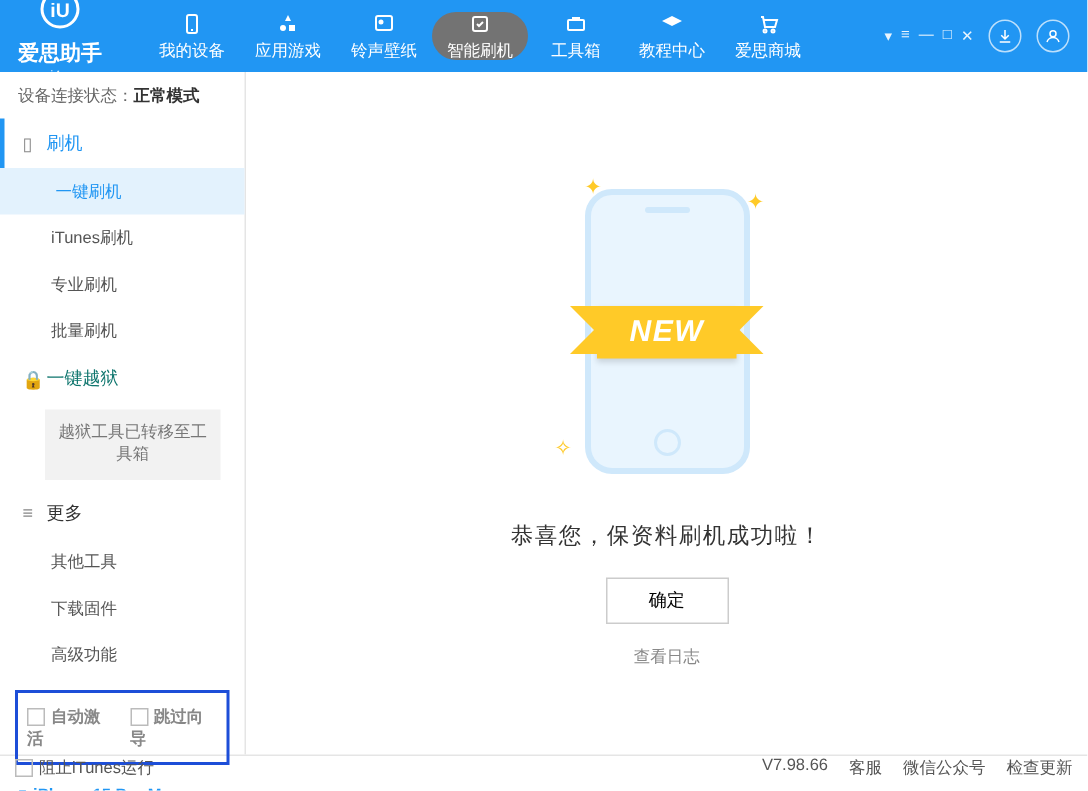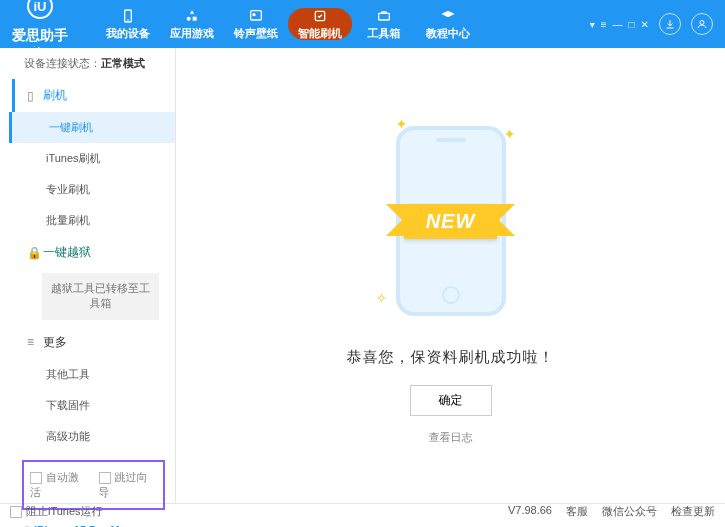--- a/index.html
+++ b/index.html
@@ -3,37 +3,37 @@
 <meta charset="utf-8">
 <style>
 * { margin: 0; padding: 0; box-sizing: border-box; font-family: "Microsoft YaHei", Arial, sans-serif; }
 body { width: 725px; height: 527px; background: #fff; font-size: 12px; color: #333; overflow: hidden; }
 .titlebar { height: 48px; background: #2196f3; display: flex; align-items: center; padding: 0 12px; color: #fff; }
 .logo-wrap { display: flex; align-items: center; gap: 8px; flex-direction: column; }
 .logo-circle { width: 26px; height: 26px; border: 2px solid #fff; border-radius: 50%; display: flex; align-items: center; justify-content: center; font-weight: bold; font-size: 13px; }
 .logo-text .brand { font-size: 14px; font-weight: bold; }
 .logo-text .url { font-size: 9px; opacity: .85; }
 .nav { display: flex; margin-left: 28px; gap: 0; }
-.nav-item { width: 64px; height: 32px; display: flex; flex-direction: column; align-items: center; justify-content: center; gap: 2px; cursor: pointer; font-size: 11px; font-weight: bold; }
-.nav-item.active { background: #c2410c; border-radius: 24px; }
+.nav-item { width: 64px; height: 32px; display: flex; flex-direction: column; align-items: center; justify-content: center; gap: 2px; cursor: pointer; font-size: 11px; }
+.nav-item.active { background: #737373; border-radius: 24px; }
 .nav-icon { width: 18px; height: 18px; display: flex; align-items: center; justify-content: center; }
 .titlebar-right { margin-left: auto; display: flex; align-items: center; gap: 10px; }
 .win-ctrl { display: flex; gap: 6px; font-size: 10px; opacity: .9; }
 .win-ctrl span { cursor: pointer; }
 .circ-btn { width: 22px; height: 22px; border: 1px solid rgba(255,255,255,.7); border-radius: 50%; display: flex; align-items: center; justify-content: center; cursor: pointer; }
 .content { display: flex; height: calc(100% - 48px - 24px); }
-.sidebar { width: 164px; border-right: 1px solid #e5e5e5; display: flex; flex-direction: column; margin-left: 12px; }
+.sidebar { width: 164px; border-right: 1px solid #e5e5e5; display: flex; flex-direction: column; }
 .status-line { padding: 8px 12px; font-size: 11px; color: #666; }
 .status-line b { color: #333; }
 .side-group-hdr { display: flex; align-items: center; gap: 6px; padding: 8px 12px; font-size: 12px; color: #333; border-left: 3px solid transparent; }
 .side-group-hdr.blue { border-left-color: #2196f3; color: #2196f3; }
 .side-item { padding: 8px 12px 8px 34px; font-size: 11px; color: #555; cursor: pointer; }
 .side-item.active { background: #e3f2fd; color: #2196f3; border-left: 3px solid #2196f3; margin-left: -3px; padding-left: 37px; }
 .side-subbox { margin: 4px 16px 6px 30px; background: #f2f2f2; padding: 8px; font-size: 11px; color: #777; text-align: center; line-height: 1.4; }
-.red-box { border: 2px solid #8b5cf6; margin: 8px 10px; padding: 8px 6px; display: flex; gap: 10px; align-items: center; font-size: 11px; color: #888; }
+.red-box { border: 2px solid #1d4ed8; margin: 8px 10px; padding: 8px 6px; display: flex; gap: 10px; align-items: center; font-size: 11px; color: #888; font-weight: bold; }
 .chk { width: 12px; height: 12px; border: 1px solid #bbb; display: inline-block; vertical-align: middle; margin-right: 4px; }
 .device-box { padding: 6px 12px 10px; font-size: 11px; }
 .device-name { color: #2196f3; font-weight: bold; display: flex; align-items: center; gap: 4px; }
 .main { flex: 1; display: flex; flex-direction: column; align-items: center; justify-content: center; position: relative; }
 .phone-illus { width: 150px; height: 210px; position: relative; display: flex; align-items: center; justify-content: center; margin-top: 10px; }
 .phone { width: 110px; height: 190px; border: 4px solid #cfe8fb; border-radius: 18px; background: #e9f5fe; position: relative; }
 .phone::before { content: ""; position: absolute; top: 8px; left: 50%; transform: translateX(-50%); width: 30px; height: 4px; background: #cfe8fb; border-radius: 3px; }
 .phone::after { content: ""; position: absolute; bottom: 8px; left: 50%; transform: translateX(-50%); width: 14px; height: 14px; border: 2px solid #cfe8fb; border-radius: 50%; }
 .ribbon { position: absolute; background: #ffca28; color: #fff; font-weight: bold; font-style: italic; font-size: 20px; padding: 6px 22px; letter-spacing: 1px; box-shadow: 0 2px 4px rgba(0,0,0,.15); }
 .ribbon::before, .ribbon::after { content: ""; position: absolute; top: 0; border: 16px solid #ffca28; }
@@ -108,20 +108,30 @@
       <span>工具箱</span>
     </div>
     <div class="nav-item">
       <span class="nav-icon">
           <svg width="16" height="16" viewBox="0 0 24 24" fill="#fff">
             <path d="M12 4l10 5-10 5L2 9z"></path>
           </svg>
         </span>
       <span>教程中心</span>
     </div>
+    <div class="nav-item">
+      <span class="nav-icon">
+          <svg width="16" height="16" viewBox="0 0 24 24" fill="none" stroke="#fff" stroke-width="2">
+            <circle cx="9" cy="19" r="1.5"></circle>
+            <circle cx="17" cy="19" r="1.5"></circle>
+            <path d="M5 5h2l2 10h10l2-7H8"></path>
+          </svg>
+        </span>
+      <span>爱思商城</span>
+    </div>
   </div>
   <div class="titlebar-right">
     <div class="win-ctrl">
       <span>▾</span>
       <span>≡</span>
       <span>—</span>
       <span>□</span>
       <span>✕</span>
     </div>
     <div class="circ-btn">

